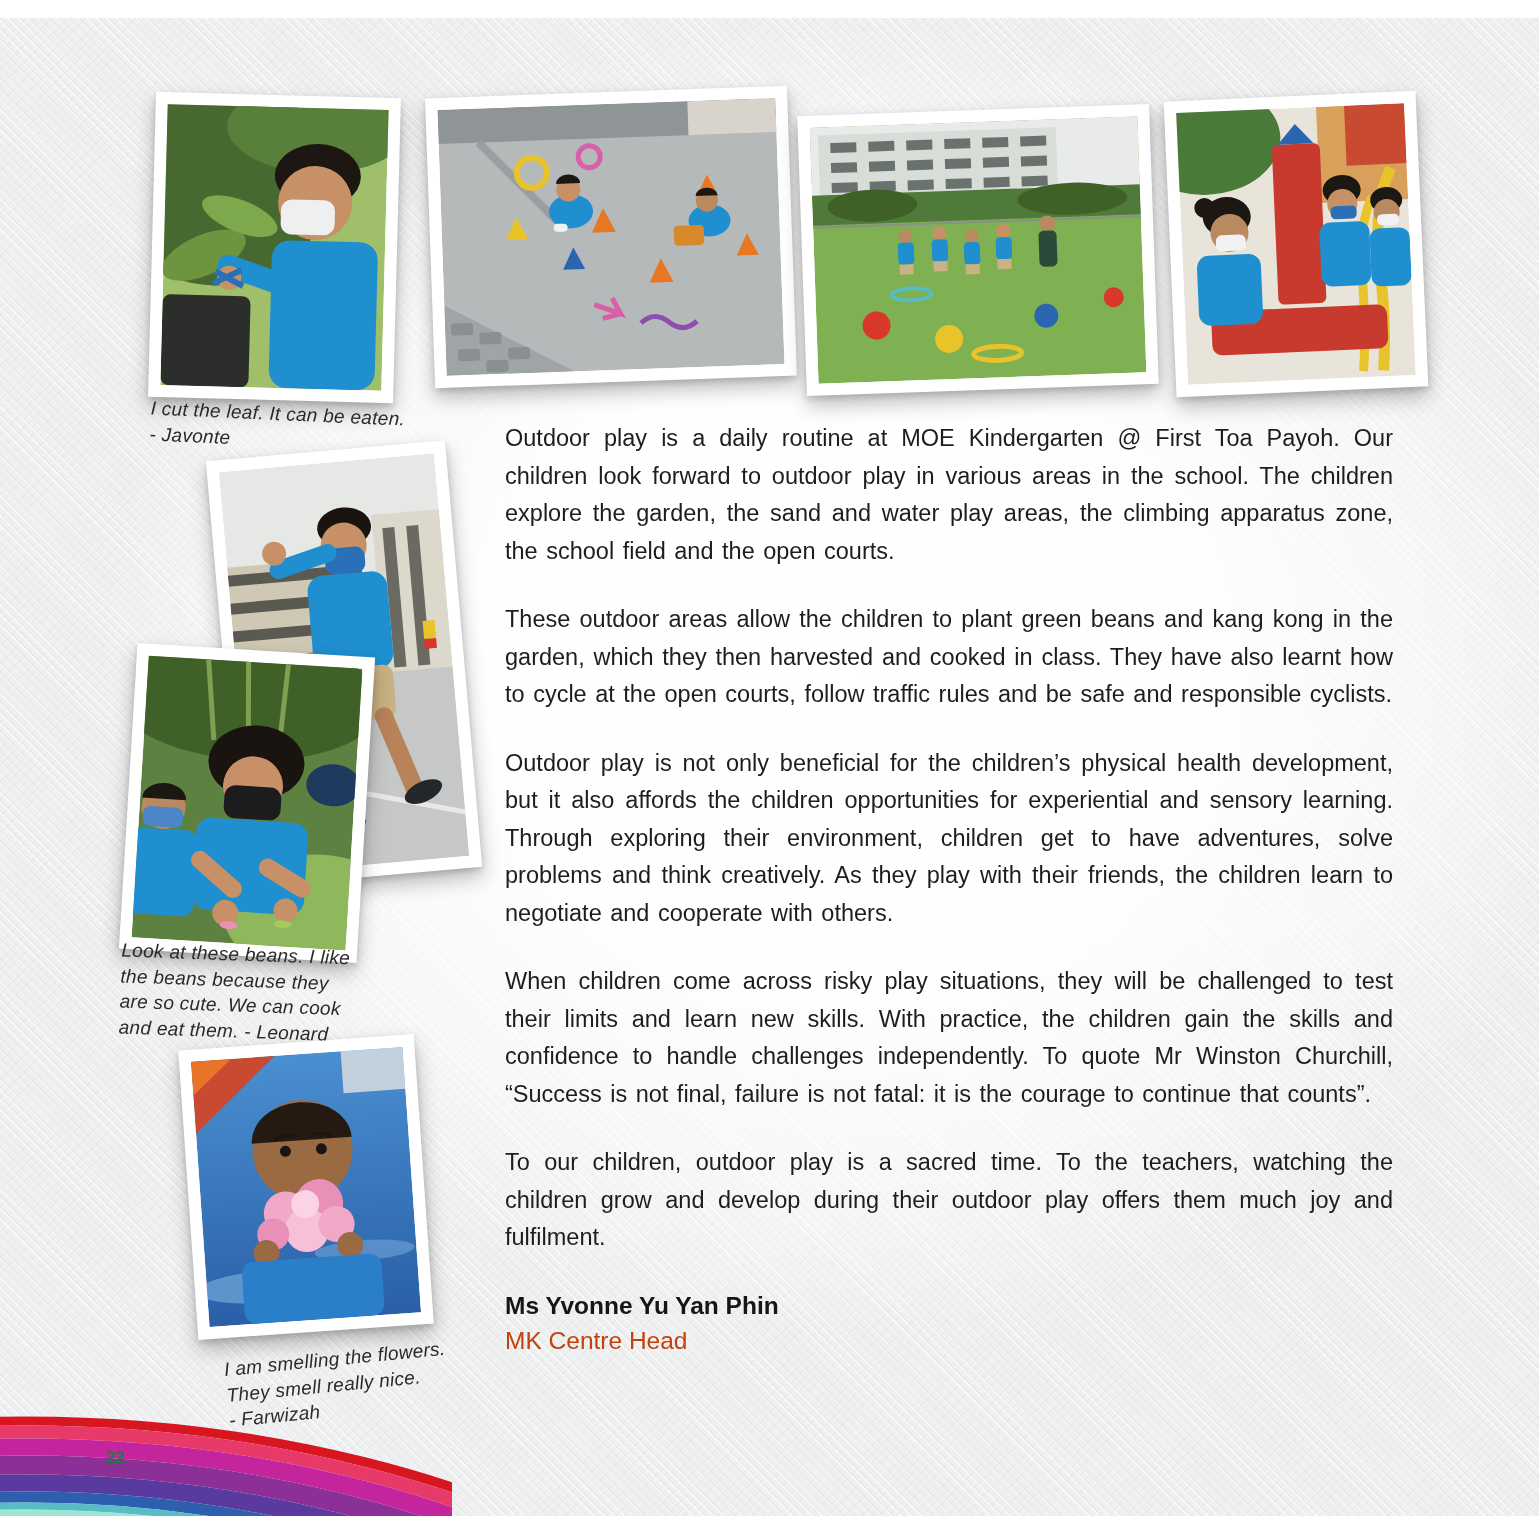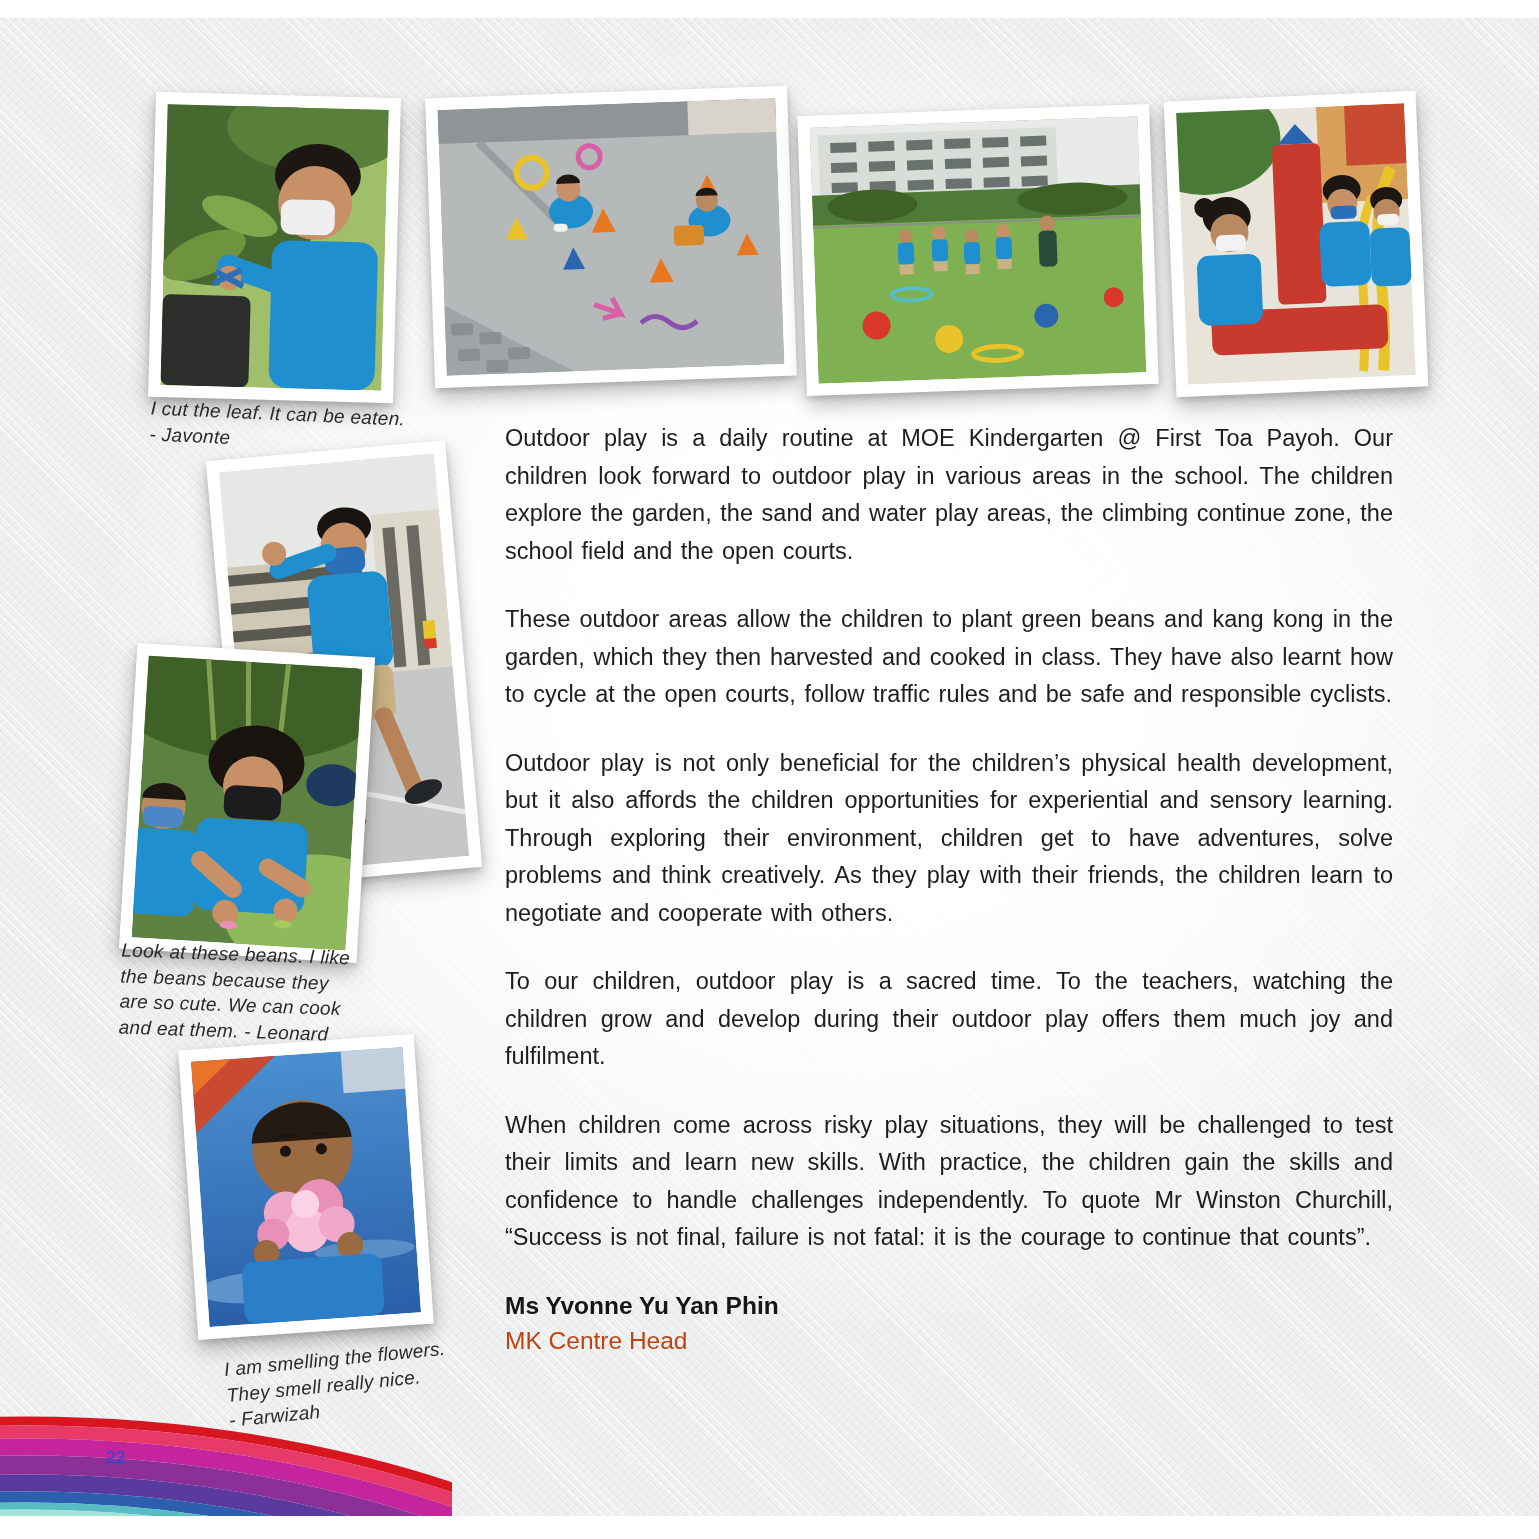--- a/index.html
+++ b/index.html
@@ -51,21 +51,21 @@
     margin:0 0 31px 0;font-size:23.5px;line-height:37.5px;
     text-align:justify;word-spacing:2px;color:#1d1d1d;
   }
   .signature{margin-top:16px;}
   .sig-name{font-weight:bold;font-size:24.5px;line-height:35px;color:#161616;}
   .sig-title{font-size:24.5px;line-height:35px;color:#c2410c;}
   
   .swirl{position:absolute;left:0;top:1412px;width:452px;height:104px;z-index:1;overflow:hidden;}
   .page-num{
     position:absolute;left:106px;top:36px;z-index:2;
-    color:#1d4ed8;font-weight:normal;font-size:17px;
+    color:#15803d;font-weight:bold;font-size:17px;
   }
 </style>
 </head>
 <body>
 
 <div class="paper"></div>
 
 <div class="polaroid rot-p1" style="left:152px;top:95px;">
   <svg width="221" height="281" viewBox="0 0 221 281">
     <rect width="221" height="281" fill="#9fbf6a"></rect>
@@ -324,25 +324,25 @@
   <span>are so cute. We can cook</span>
   <span>and eat them. - Leonard</span>
 </div>
 <div class="caption cap-3">
   <span>I am smelling the flowers.</span>
   <span>They smell really nice.</span>
   <span>- Farwizah</span>
 </div>
 
 <div class="article">
-  <p>Outdoor play is a daily routine at MOE Kindergarten @ First Toa Payoh. Our children look forward to outdoor play in various areas in the school. The children explore the garden, the sand and water play areas, the climbing continue zone, the school field and the open courts.</p>
+  <p>Outdoor play is a daily routine at MOE Kindergarten @ First Toa Payoh. Our children look forward to outdoor play in various areas in the school. The children explore the garden, the sand and water play areas, the climbing apparatus zone, the school field and the open courts.</p>
   <p>These outdoor areas allow the children to plant green beans and kang kong in the garden, which they then harvested and cooked in class. They have also learnt how to cycle at the open courts, follow traffic rules and be safe and responsible cyclists.</p>
   <p>Outdoor play is not only beneficial for the children’s physical health development, but it also affords the children opportunities for experiential and sensory learning. Through exploring their environment, children get to have adventures, solve problems and think creatively. As they play with their friends, the children learn to negotiate and cooperate with others.</p>
+  <p>When children come across risky play situations, they will be challenged to test their limits and learn new skills. With practice, the children gain the skills and confidence to handle challenges independently. To quote Mr Winston Churchill, “Success is not final, failure is not fatal: it is the courage to continue that counts”.</p>
   <p>To our children, outdoor play is a sacred time. To the teachers, watching the children grow and develop during their outdoor play offers them much joy and fulfilment.</p>
-  <p>When children come across risky play situations, they will be challenged to test their limits and learn new skills. With practice, the children gain the skills and confidence to handle challenges independently. To quote Mr Winston Churchill, “Success is not final, failure is not fatal: it is the courage to continue that counts”.</p>
   <div class="signature">
     <div class="sig-name">Ms Yvonne Yu Yan Phin</div>
     <div class="sig-title">MK Centre Head</div>
   </div>
 </div>
 
 <div class="swirl">
   <svg width="452" height="104" viewBox="0 0 452 104">
     <g transform="translate(26,590) scale(1.58,1)" fill="none">
       <circle r="581" stroke="#d8161f" stroke-width="9"></circle>

